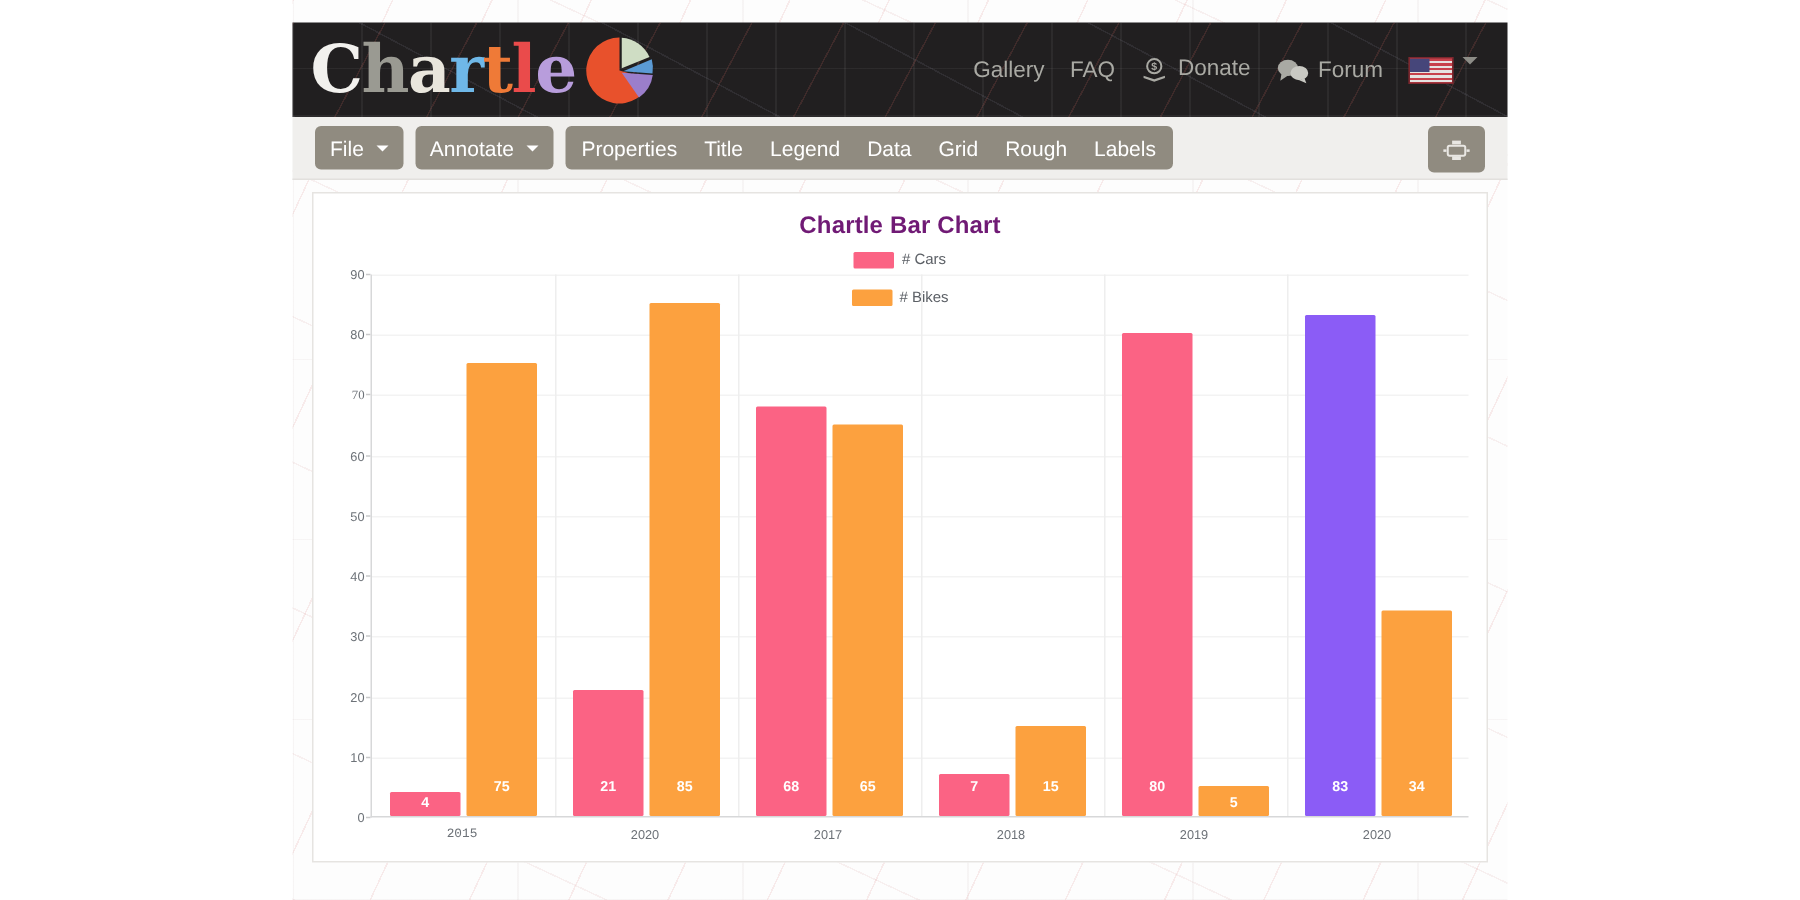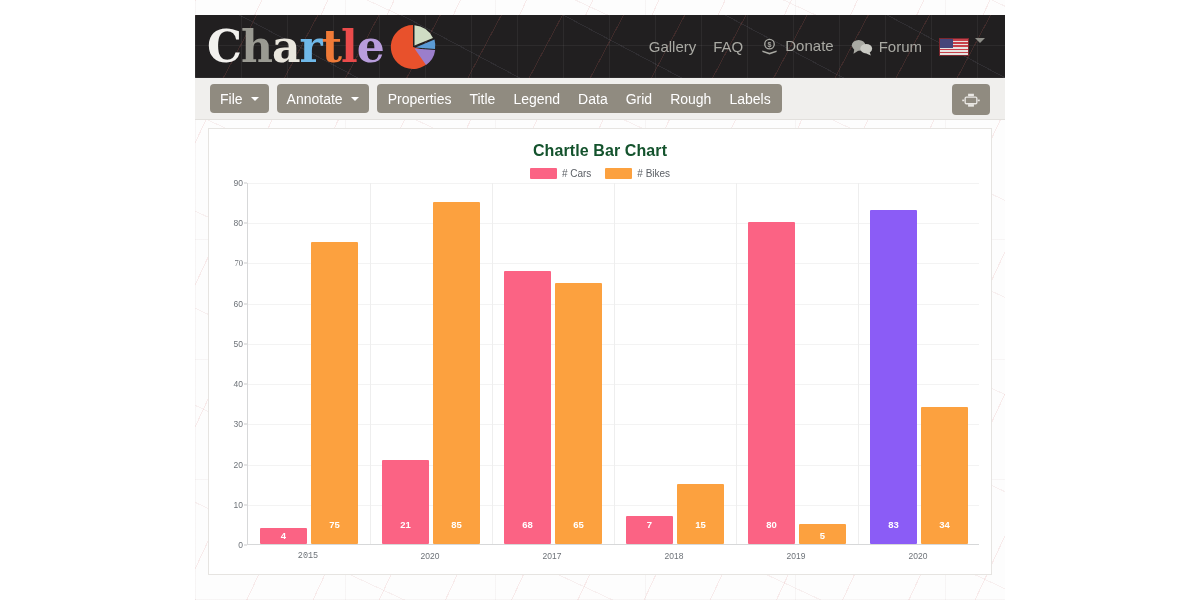--- a/index.html
+++ b/index.html
@@ -176,28 +176,29 @@
     position: absolute; left: 208px; top: 128px;
     width: 784px; height: 447px;
     background: #ffffff;
     border: 1px solid #e6e4e1;
     z-index: 3;
   }
   #chart-title {
     text-align: center;
     font-size: 16px;
     font-weight: 700;
-    color: #14532d;
+    color: #701a75;
     margin-top: 13px;
     letter-spacing: .1px;
   }
   #legend {
     display: flex; justify-content: center; align-items: center;
     gap: 14px;
     margin-top: 8px;
+    flex-direction: column;
   }
   .leg-item { display: flex; align-items: center; gap: 5px; }
   .leg-swatch { width: 27px; height: 11px; border-radius: 1px; }
   .leg-label { font-size: 10px; color: #5c6066; }
 
   
   #plot-wrap {
     position: absolute;
     left: 14px; top: 54px;
     width: 756px; height: 378px;

